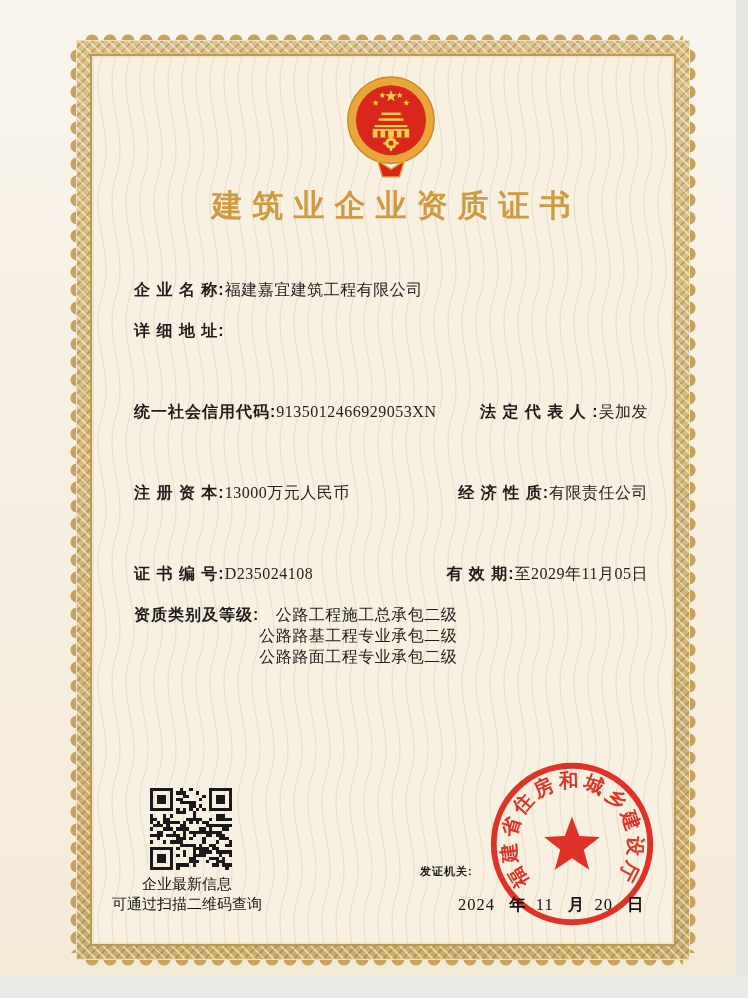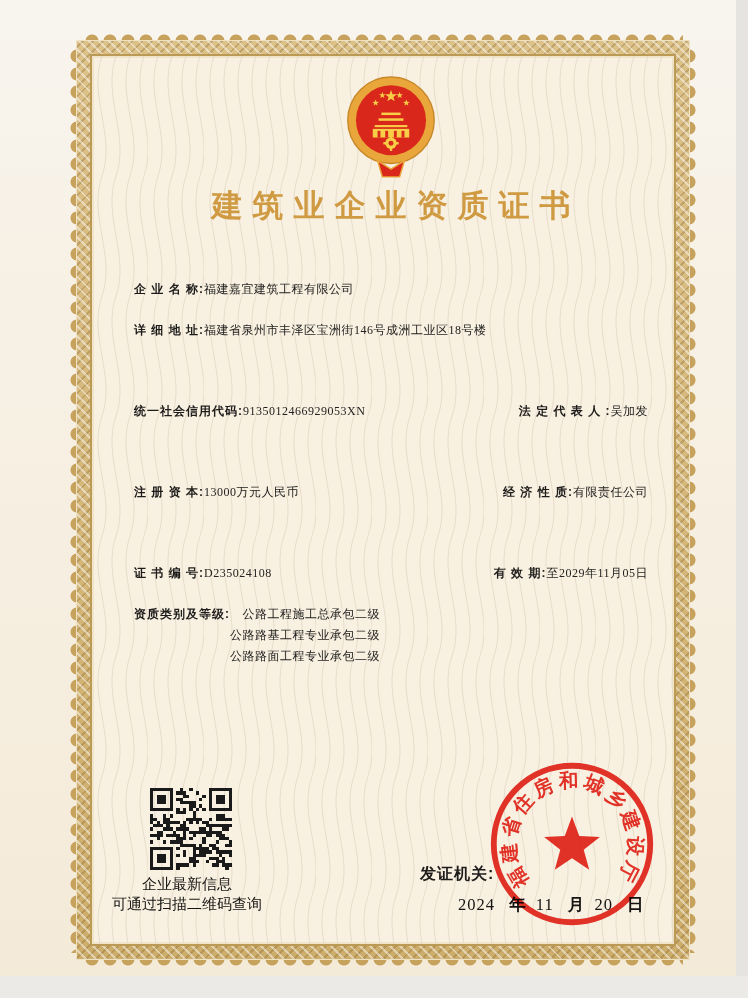--- a/index.html
+++ b/index.html
@@ -39,35 +39,35 @@
   .inner{position:relative;width:100%;height:100%;background:var(--cream);
     border:2px solid #bb9a55;box-shadow:inset 0 0 0 2px #f0e5c9;overflow:hidden;}
   .waves{position:absolute;inset:0;z-index:0;}
 
   .content{position:relative;z-index:1;height:100%;padding:0 26px 0 42px;}
 
   .emblem{display:block;margin:16px auto 0;}
   .title{margin-top:5px;text-align:center;font-family:"Liberation Sans",sans-serif;
     font-weight:700;font-size:31px;letter-spacing:10px;padding-left:10px;color:var(--gold);}
 
-  .fields{margin-top:52px;font-size:12px;line-height:21px;}
+  .fields{margin-top:52px;font-size:16px;line-height:21px;}
   .row{display:flex;margin-bottom:20px;white-space:nowrap;}
   .row.split{justify-content:space-between;}
   .grp{display:flex;margin-top:40px;}
   .lbl{font-family:"Liberation Sans",sans-serif;font-weight:700;letter-spacing:1px;color:#1d1c1a;}
   .val{letter-spacing:.5px;text-align:right;}
   .quals{margin-top:17px;margin-bottom:0;}
   .quals .vstack .val{display:block;margin-bottom:0;}
 
   .bottom{position:absolute;inset:0;z-index:1;pointer-events:none;}
   .qr{position:absolute;left:58px;top:732px;width:82px;height:82px;}
   .qr-caption{position:absolute;left:6px;top:818px;width:178px;text-align:center;
     font-family:"Liberation Sans",sans-serif;font-weight:400;font-size:15px;line-height:20px;color:#151412;}
   .issuer{position:absolute;left:328px;top:808px;font-family:"Liberation Sans",sans-serif;
-    font-weight:700;font-size:16px;letter-spacing:1px;color:#1d1c1a;}
+    font-weight:700;font-size:11px;letter-spacing:1px;color:#1d1c1a;}
   .date{position:absolute;left:366px;top:838px;width:240px;font-size:16.5px;color:#141311;}
   .date .dnum{letter-spacing:1px;}
   .date .dunit{font-family:"Liberation Sans",sans-serif;font-weight:700;margin:0 6px 0 10px;}
   .seal{position:absolute;left:392px;top:700px;z-index:2;mix-blend-mode:multiply;opacity:.94;}
 </style>
 </head>
 <body>
 
 <div class="photo">
   <div class="photo-edge-r"></div>
@@ -128,21 +128,20 @@
 
           <div class="title">建筑业企业资质证书</div>
 
           <div class="fields">
             <div class="row">
               <span class="lbl">企 业 名 称:</span>
               <span class="val">福建嘉宜建筑工程有限公司</span>
             </div>
             <div class="row">
               <span class="lbl">详 细 地 址:</span>
-              <span class="val">福建省泉州市丰泽区宝洲街146号成洲工业区18号楼</span>
             </div>
             <div class="row split">
               <span class="grp">
                 <span class="lbl">统一社会信用代码:</span>
                 <span class="val">9135012466929053XN</span>
               </span>
               <span class="grp">
                 <span class="lbl">法 定 代 表 人 :</span>
                 <span class="val">吴加发</span>
               </span>

